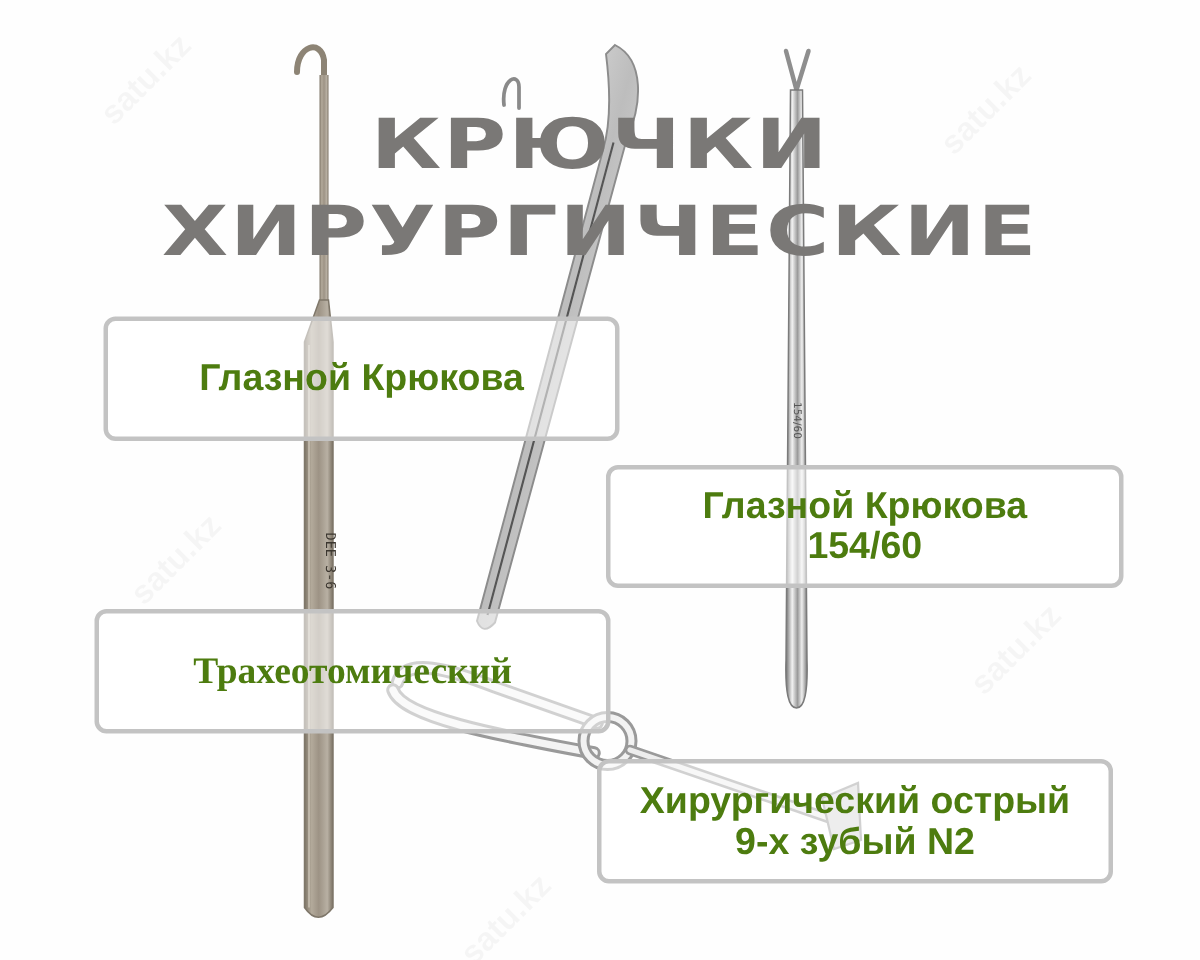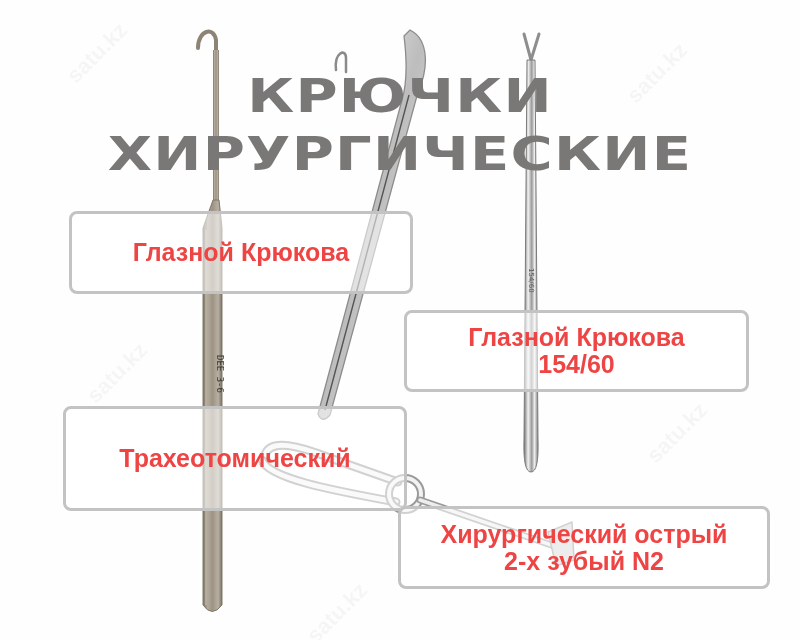--- a/index.html
+++ b/index.html
@@ -12,21 +12,21 @@
       color: #7a7876; letter-spacing: 1px; text-transform: uppercase;
       transform: scaleX(1.25);
     }
     .title.l1 { top: 70px; font-size: 46px; line-height: 52px; }
     .title.l2 { top: 128px; font-size: 46px; line-height: 52px; }
     .label-box {
       position: absolute; border: 3px solid #c3c3c3; border-radius: 8px;
       background: rgba(255,255,255,0.55);
       display: flex; flex-direction: column; align-items: center; justify-content: center;
       font-family: "Liberation Sans", sans-serif; font-weight: bold;
-      color: #ef4444; font-size: 25px; line-height: 27px; text-align: left;
+      color: #4d7c0f; font-size: 25px; line-height: 27px; text-align: left;
     }
     .watermark {
       position: absolute; font-family: "Liberation Sans", sans-serif; font-size: 22px;
       color: rgba(0,0,0,0.035); transform: rotate(-45deg); font-weight: bold;
     }
   </style>
 </head>
 <body>
 
 <div class="canvas">
@@ -98,21 +98,21 @@
 
   <div class="label-box" style="left:69px;top:211px;width:344px;height:83px;">
     <span>Глазной Крюкова</span>
   </div>
 
   <div class="label-box" style="left:404px;top:310px;width:345px;height:82px;">
     <span>Глазной Крюкова</span>
     <span>154/60</span>
   </div>
 
-  <div class="label-box" style="left:63px;top:406px;width:344px;height:105px;">
+  <div class="label-box" style="left:63px;top:406px;width:344px;height:83px;font-family:Liberation Serif, serif;">
     <span>Трахеотомический</span>
   </div>
 
-  <div class="label-box" style="left:398px;top:506px;width:372px;height:83px;">
+  <div class="label-box" style="left:398px;top:506px;width:344px;height:83px;">
     <span>Хирургический острый</span>
-    <span>2-х зубый N2</span>
+    <span>9-х зубый N2</span>
   </div>
 </div>
 
 </body></html>

